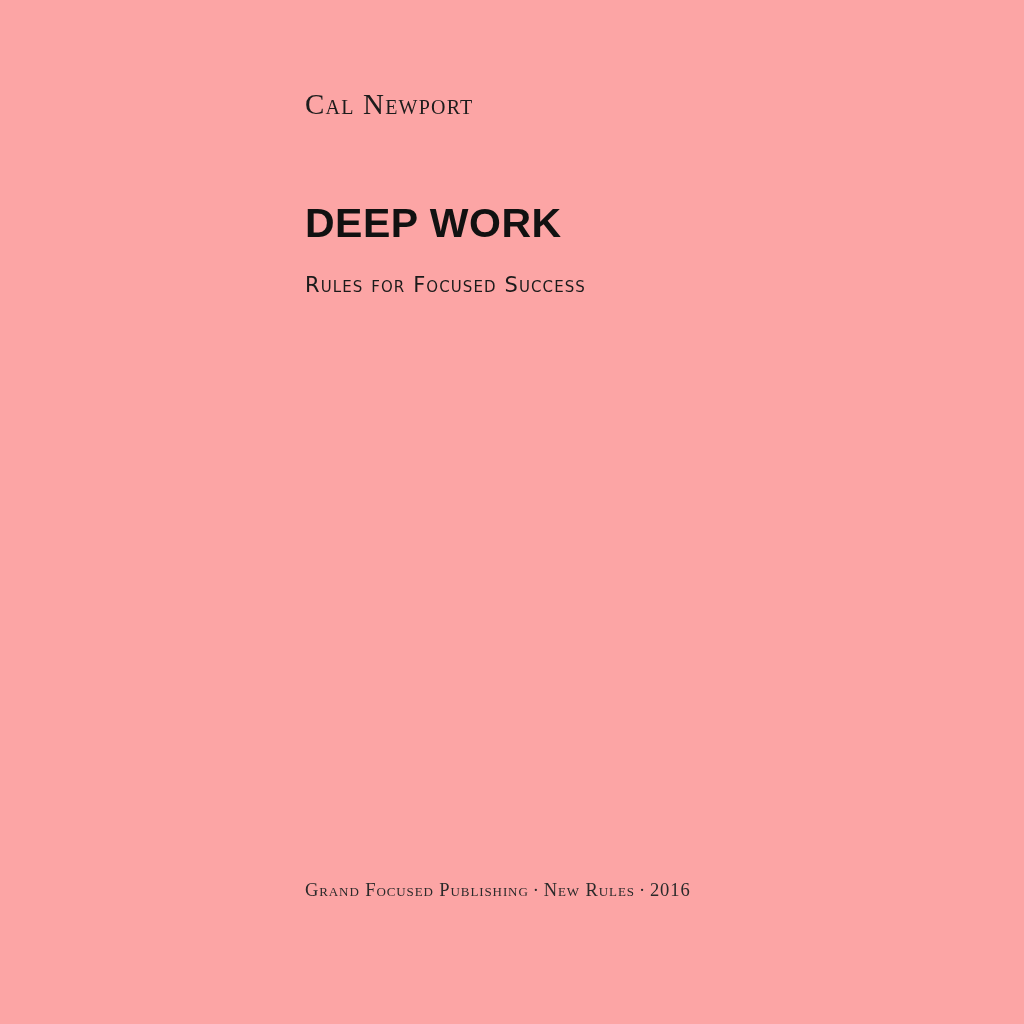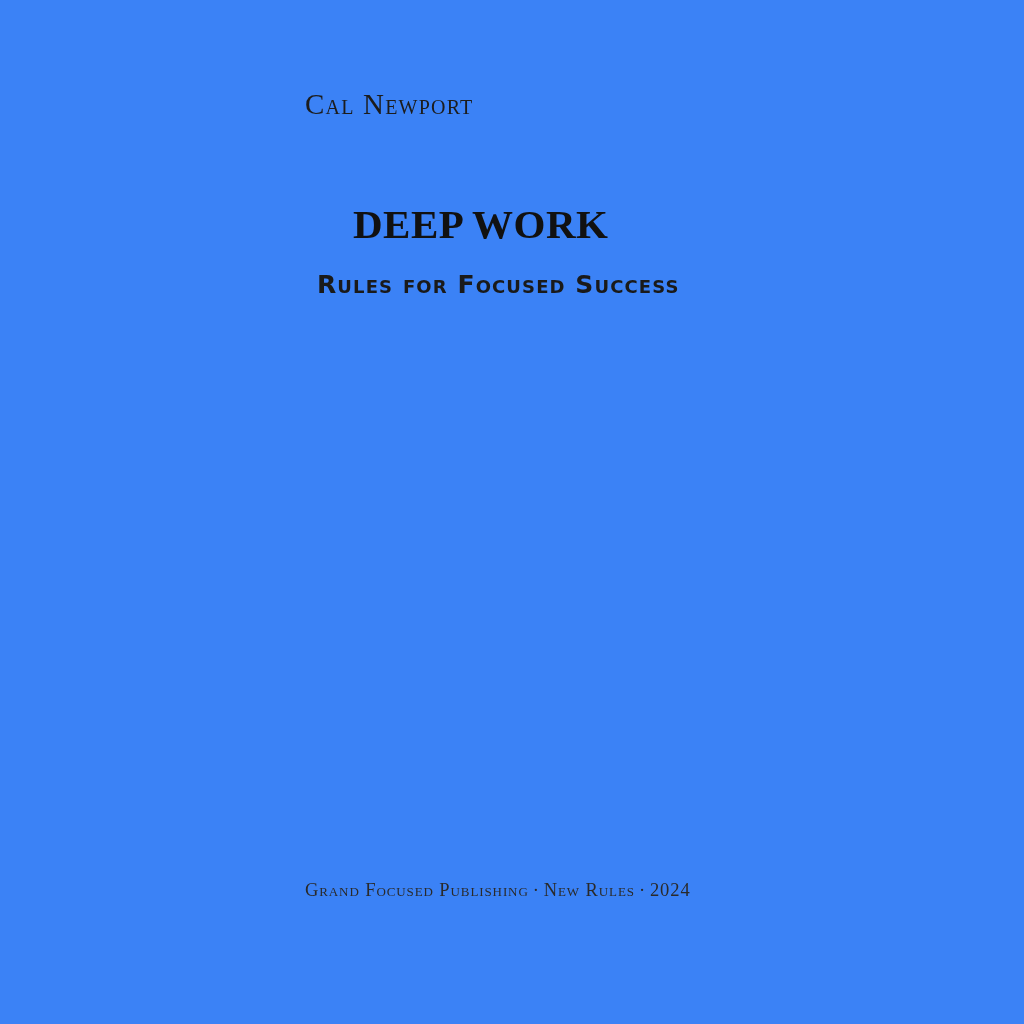--- a/index.html
+++ b/index.html
@@ -12,21 +12,21 @@
     background: #ffffff;
     font-family: "Liberation Serif", serif;
     color: #1a1a1a;
     overflow: hidden;
   }
 
   .page {
     position: relative;
     width: 1024px;
     height: 1024px;
-    background: #3b82f6;
+    background: #fca5a5;
   }
 
   .content {
     position: absolute;
     left: 305px;
     top: 0;
     width: 640px;
   }
 
   
@@ -40,37 +40,36 @@
     letter-spacing: 1.2px;
     color: #1c1c1c;
     white-space: nowrap;
   }
 
   
   .title {
     position: absolute;
     left: 0;
     top: 200px;
-    font-family: Liberation Serif, serif;
+    font-family: Liberation Sans, sans-serif;
     font-weight: bold;
     font-size: 41px;
     letter-spacing: 0.5px;
     color: #111111;
     white-space: nowrap;
-    margin-left: 48px;
   }
 
   
   .subtitle {
     position: absolute;
-    left: 12px;
+    left: 0;
     top: 270px;
     font-family: "DejaVu Sans", sans-serif;
-    font-weight: bold;
-    font-size: 25px;
+    font-weight: normal;
+    font-size: 21px;
     font-variant: small-caps;
     letter-spacing: 1.1px;
     line-height: 30px;
     color: #1a1a1a;
   }
   .subtitle .line {
     display: block;
     white-space: nowrap;
   }
 
@@ -98,17 +97,17 @@
 
     <div class="author">Cal Newport</div>
 
     <div class="title">DEEP WORK</div>
 
     <div class="subtitle">
       <span class="line">Rules for Focused Success</span>
     </div>
 
     <div class="imprint">
-      <span>Grand Focused Publishing</span><span class="sep">·</span><span>New Rules</span><span class="sep">·</span><span>2024</span>
+      <span>Grand Focused Publishing</span><span class="sep">·</span><span>New Rules</span><span class="sep">·</span><span>2016</span>
     </div>
 
   </div>
 </div>
 
 </body></html>

